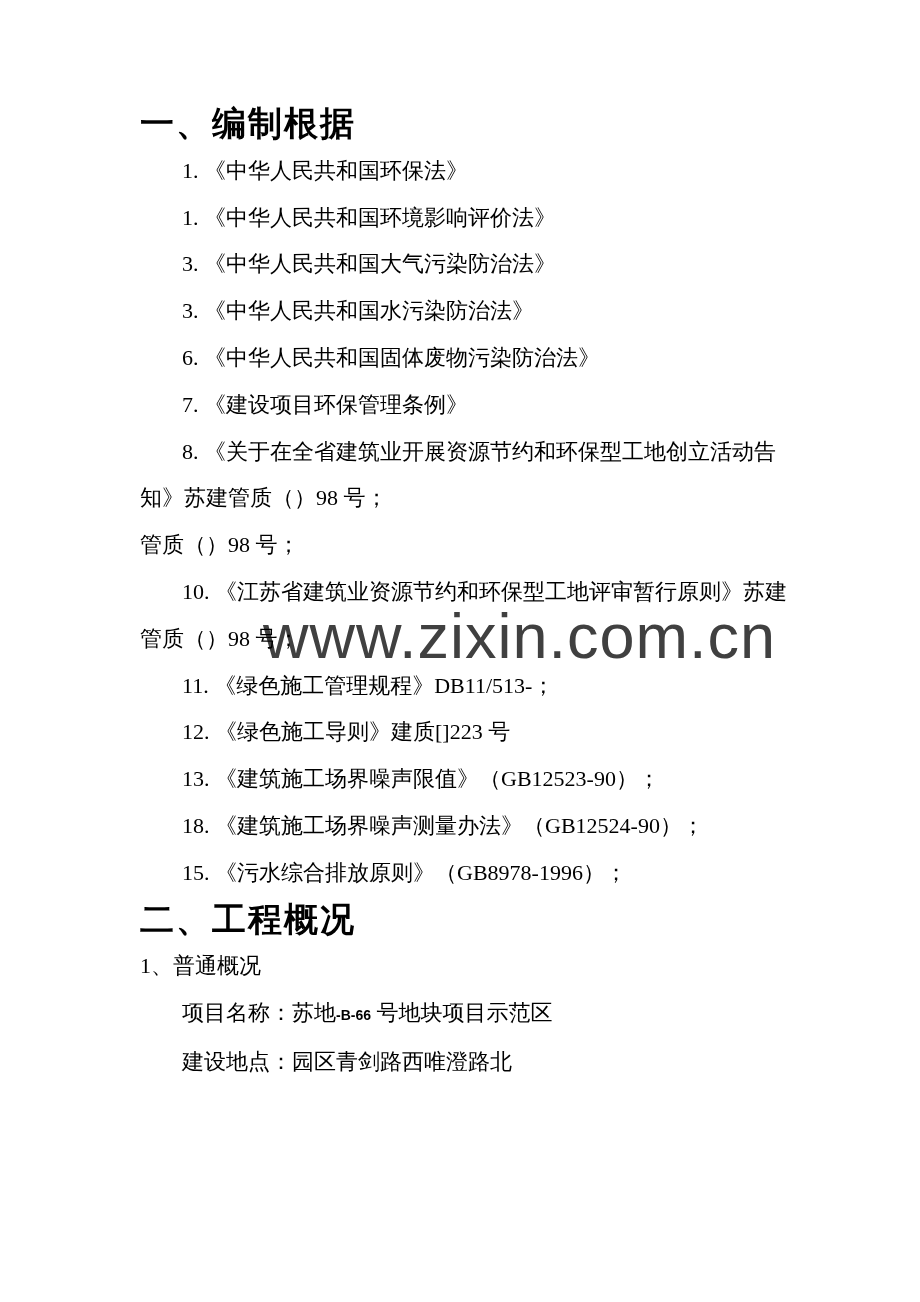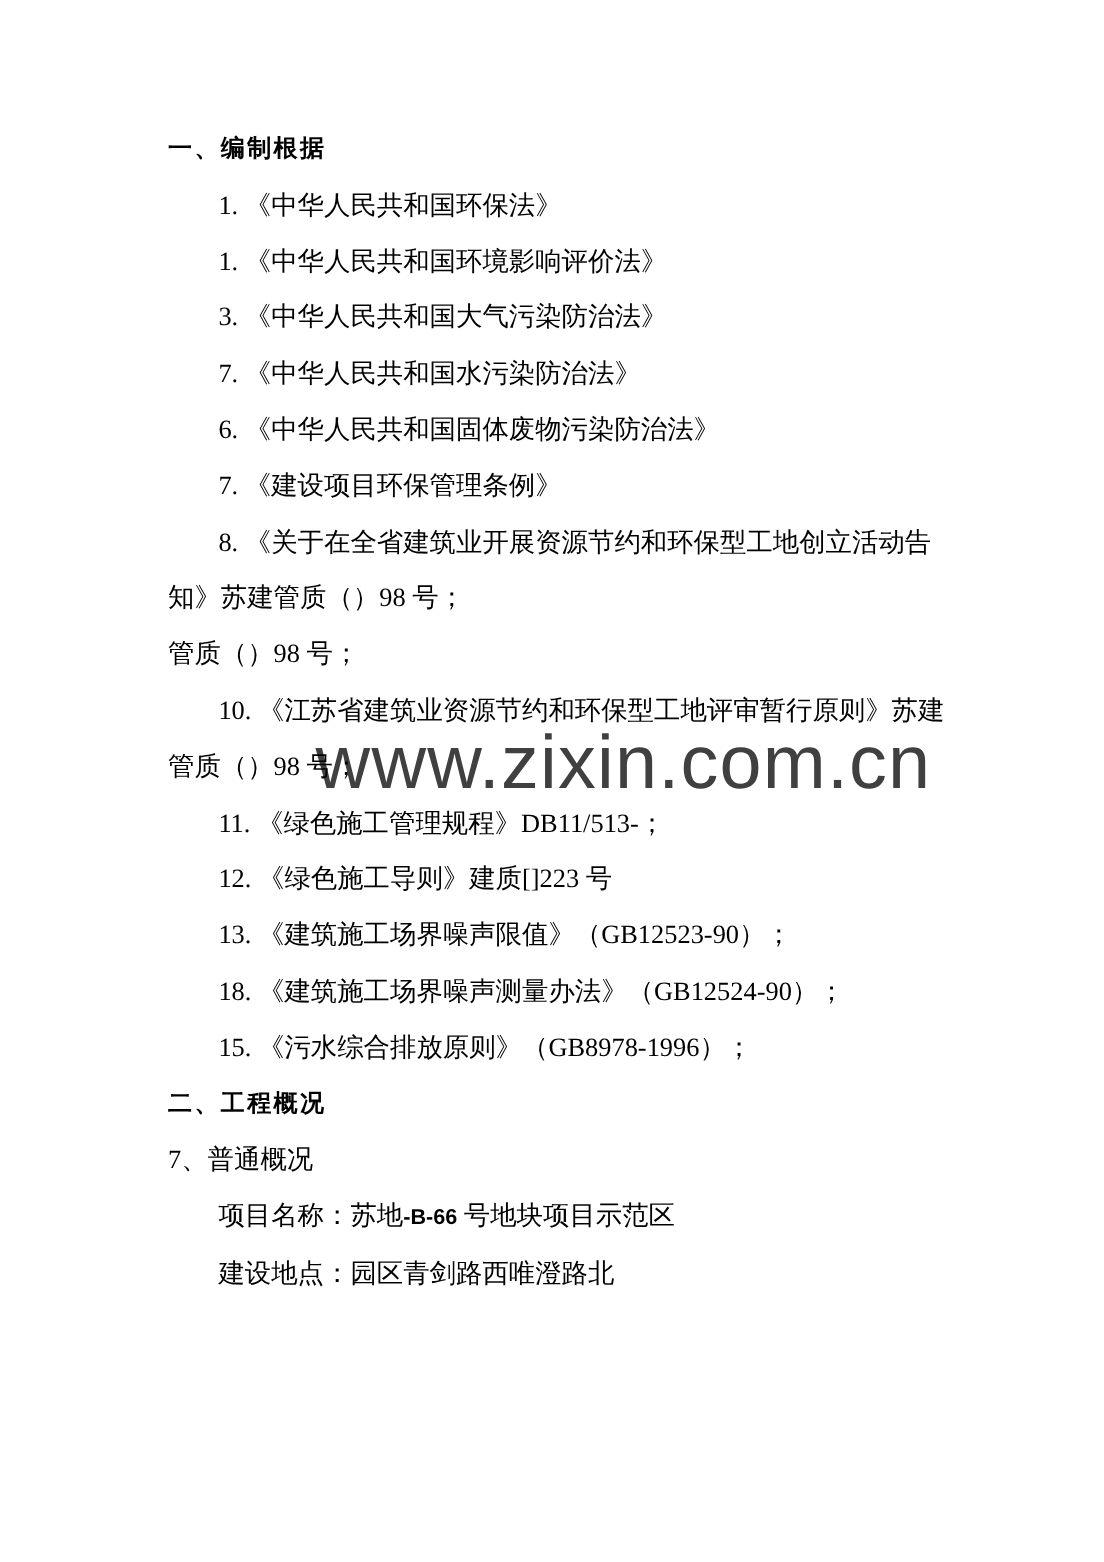--- a/index.html
+++ b/index.html
@@ -19,29 +19,29 @@
     width: 665px;
     z-index: 1;
   }
   .line {
     font-size: 22px;
     line-height: 46.8px;
     white-space: nowrap;
   }
   .li { padding-left: 42px; }
   .h {
-    font-family: Liberation Sans, sans-serif;
+    font-family: Liberation Serif, serif;
     font-weight: bold;
-    font-size: 20px;
+    font-size: 34px;
     letter-spacing: 2px;
   }
   .code {
     font-family: "Liberation Sans", "DejaVu Sans", sans-serif;
     font-weight: bold;
-    font-size: 18px;
+    font-size: 14px;
   }
   .watermark {
     position: absolute;
     left: 263px;
     top: 600px;
     z-index: 0;
     font-family: "Liberation Sans", "DejaVu Sans", sans-serif;
     font-size: 63px;
     letter-spacing: 1px;
     color: #404040;
@@ -53,41 +53,41 @@
 
 <div class="watermark">www.zixin.com.cn</div>
 
 <div class="doc">
 
   <div class="line h">一、编制根据</div>
 
   <div class="line li">1. 《中华人民共和国环保法》</div>
   <div class="line li">1. 《中华人民共和国环境影响评价法》</div>
   <div class="line li">3. 《中华人民共和国大气污染防治法》</div>
-  <div class="line li">7. 《中华人民共和国水污染防治法》</div>
+  <div class="line li">3. 《中华人民共和国水污染防治法》</div>
   <div class="line li">6. 《中华人民共和国固体废物污染防治法》</div>
   <div class="line li">7. 《建设项目环保管理条例》</div>
 
   <div class="line li">8. 《关于在全省建筑业开展资源节约和环保型工地创立活动告</div>
   <div class="line">知》苏建管质（）98 号；</div>
 
   <div class="line">管质（）98 号；</div>
 
   <div class="line li">10. 《江苏省建筑业资源节约和环保型工地评审暂行原则》苏建</div>
   <div class="line">管质（）98 号；</div>
 
   <div class="line li">11. 《绿色施工管理规程》DB11/513-；</div>
   <div class="line li">12. 《绿色施工导则》建质[]223 号</div>
   <div class="line li">13. 《建筑施工场界噪声限值》（GB12523-90）；</div>
   <div class="line li">18. 《建筑施工场界噪声测量办法》（GB12524-90）；</div>
   <div class="line li">15. 《污水综合排放原则》（GB8978-1996）；</div>
 
   <div class="line h">二、工程概况</div>
 
-  <div class="line">7、普通概况</div>
+  <div class="line">1、普通概况</div>
 
   <div class="line li">
     <span>项目名称：</span><span>苏地</span><span class="code">-B-66</span><span> 号地块项目示范区</span>
   </div>
 
   <div class="line li">
     <span>建设地点：</span><span>园区青剑路西唯澄路北</span>
   </div>
 
 </div>

